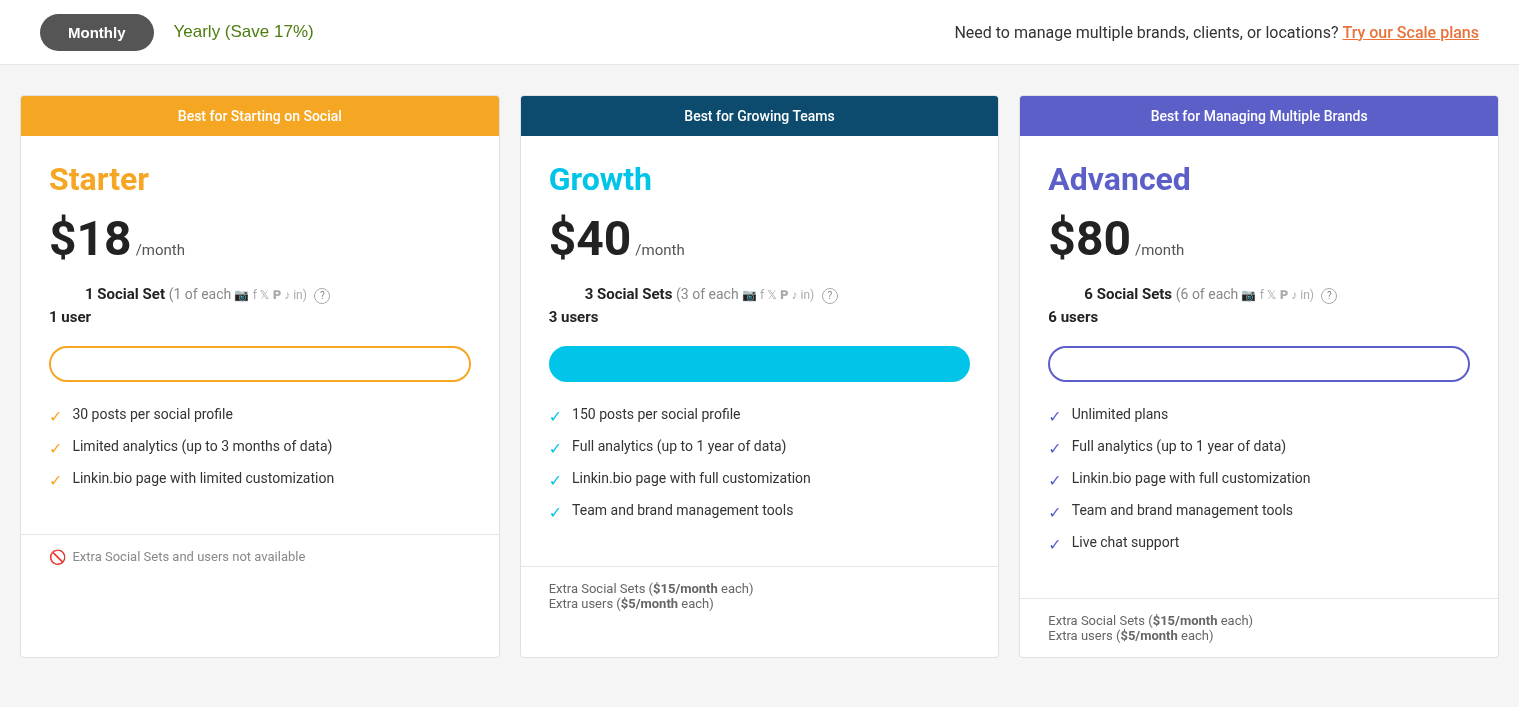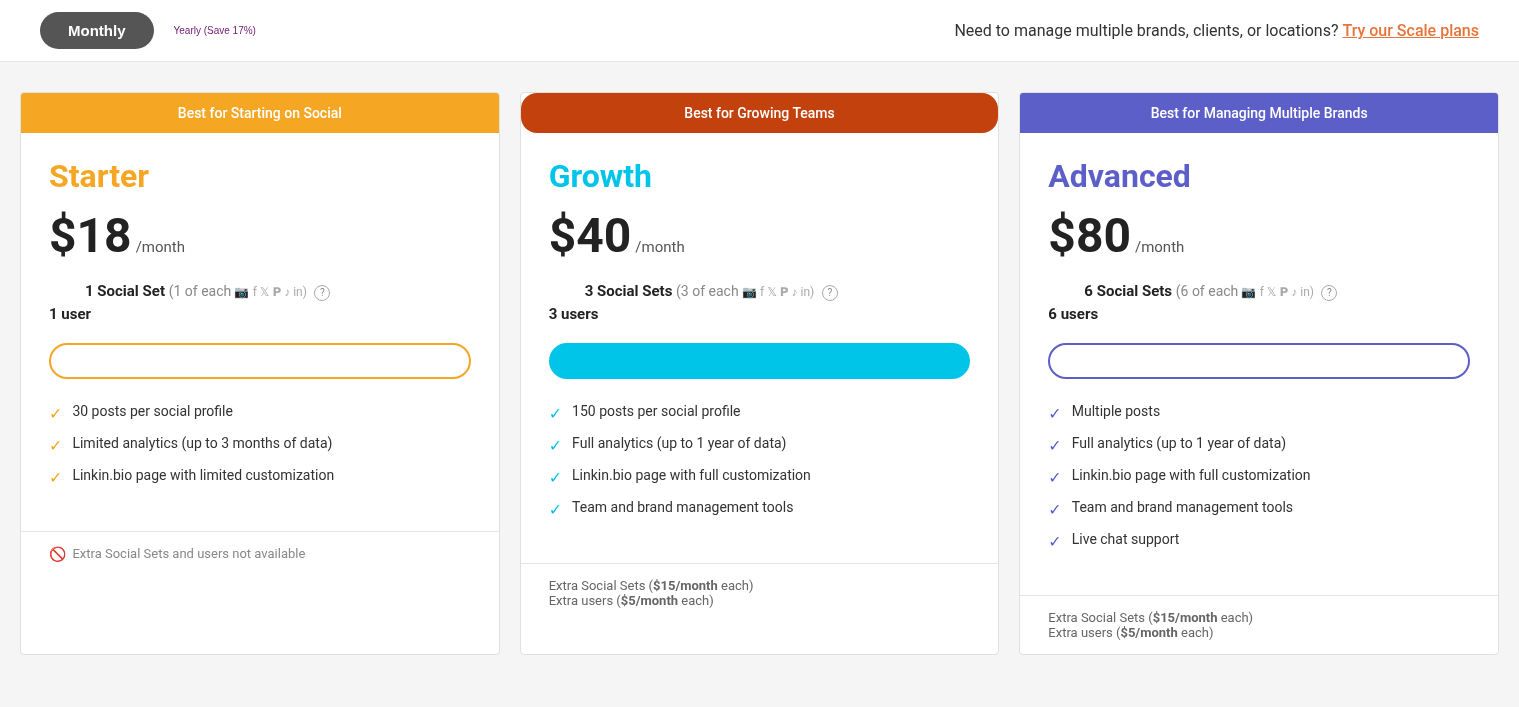--- a/index.html
+++ b/index.html
@@ -30,25 +30,25 @@
       border: none;
       border-radius: 30px;
       padding: 10px 28px;
       font-size: 15px;
       font-weight: 600;
       cursor: pointer;
     }
 
     .toggle-yearly {
       background: transparent;
-      color: #701a75;
+      color: #4d7c0f;
       border: none;
       border-radius: 30px;
       padding: 10px 20px;
-      font-size: 10px;
+      font-size: 17px;
       cursor: pointer;
     }
 
     .header-cta {
       font-size: 16px;
       color: #333;
     }
 
     .header-cta a {
       color: #e8733a;
@@ -80,21 +80,21 @@
 
     .plan-banner {
       padding: 12px;
       text-align: center;
       color: #fff;
       font-size: 14px;
       font-weight: 500;
     }
 
     .banner-starter { background: #f5a623; }
-    .banner-growth { background: #c2410c; border-radius: 16px; }
+    .banner-growth { background: #0c4a6e; }
     .banner-advanced { background: #5b5fc7; }
 
     .plan-body {
       padding: 24px 28px;
     }
 
     .plan-name {
       font-size: 32px;
       font-weight: 700;
       margin-bottom: 12px;
@@ -343,21 +343,21 @@
           (6 of each
           <span style="font-size:12px; color:#aaa;">📷 f 𝕏 𝗣 ♪ in)</span>
           <span class="icon-help">?</span>
         </span>
       </div>
       <div class="plan-users">6 users</div>
       <button class="plan-button btn-advanced"></button>
       <ul class="features-list">
         <li>
       <span class="check-icon check-icon-purple">✓</span>
-      <span>Multiple posts</span>
+      <span>Unlimited plans</span>
     </li>
           <li>
       <span class="check-icon check-icon-purple">✓</span>
       <span>Full analytics (up to 1 year of data)</span>
     </li>
           <li>
       <span class="check-icon check-icon-purple">✓</span>
       <span>Linkin.bio page with full customization</span>
     </li>
           <li>

